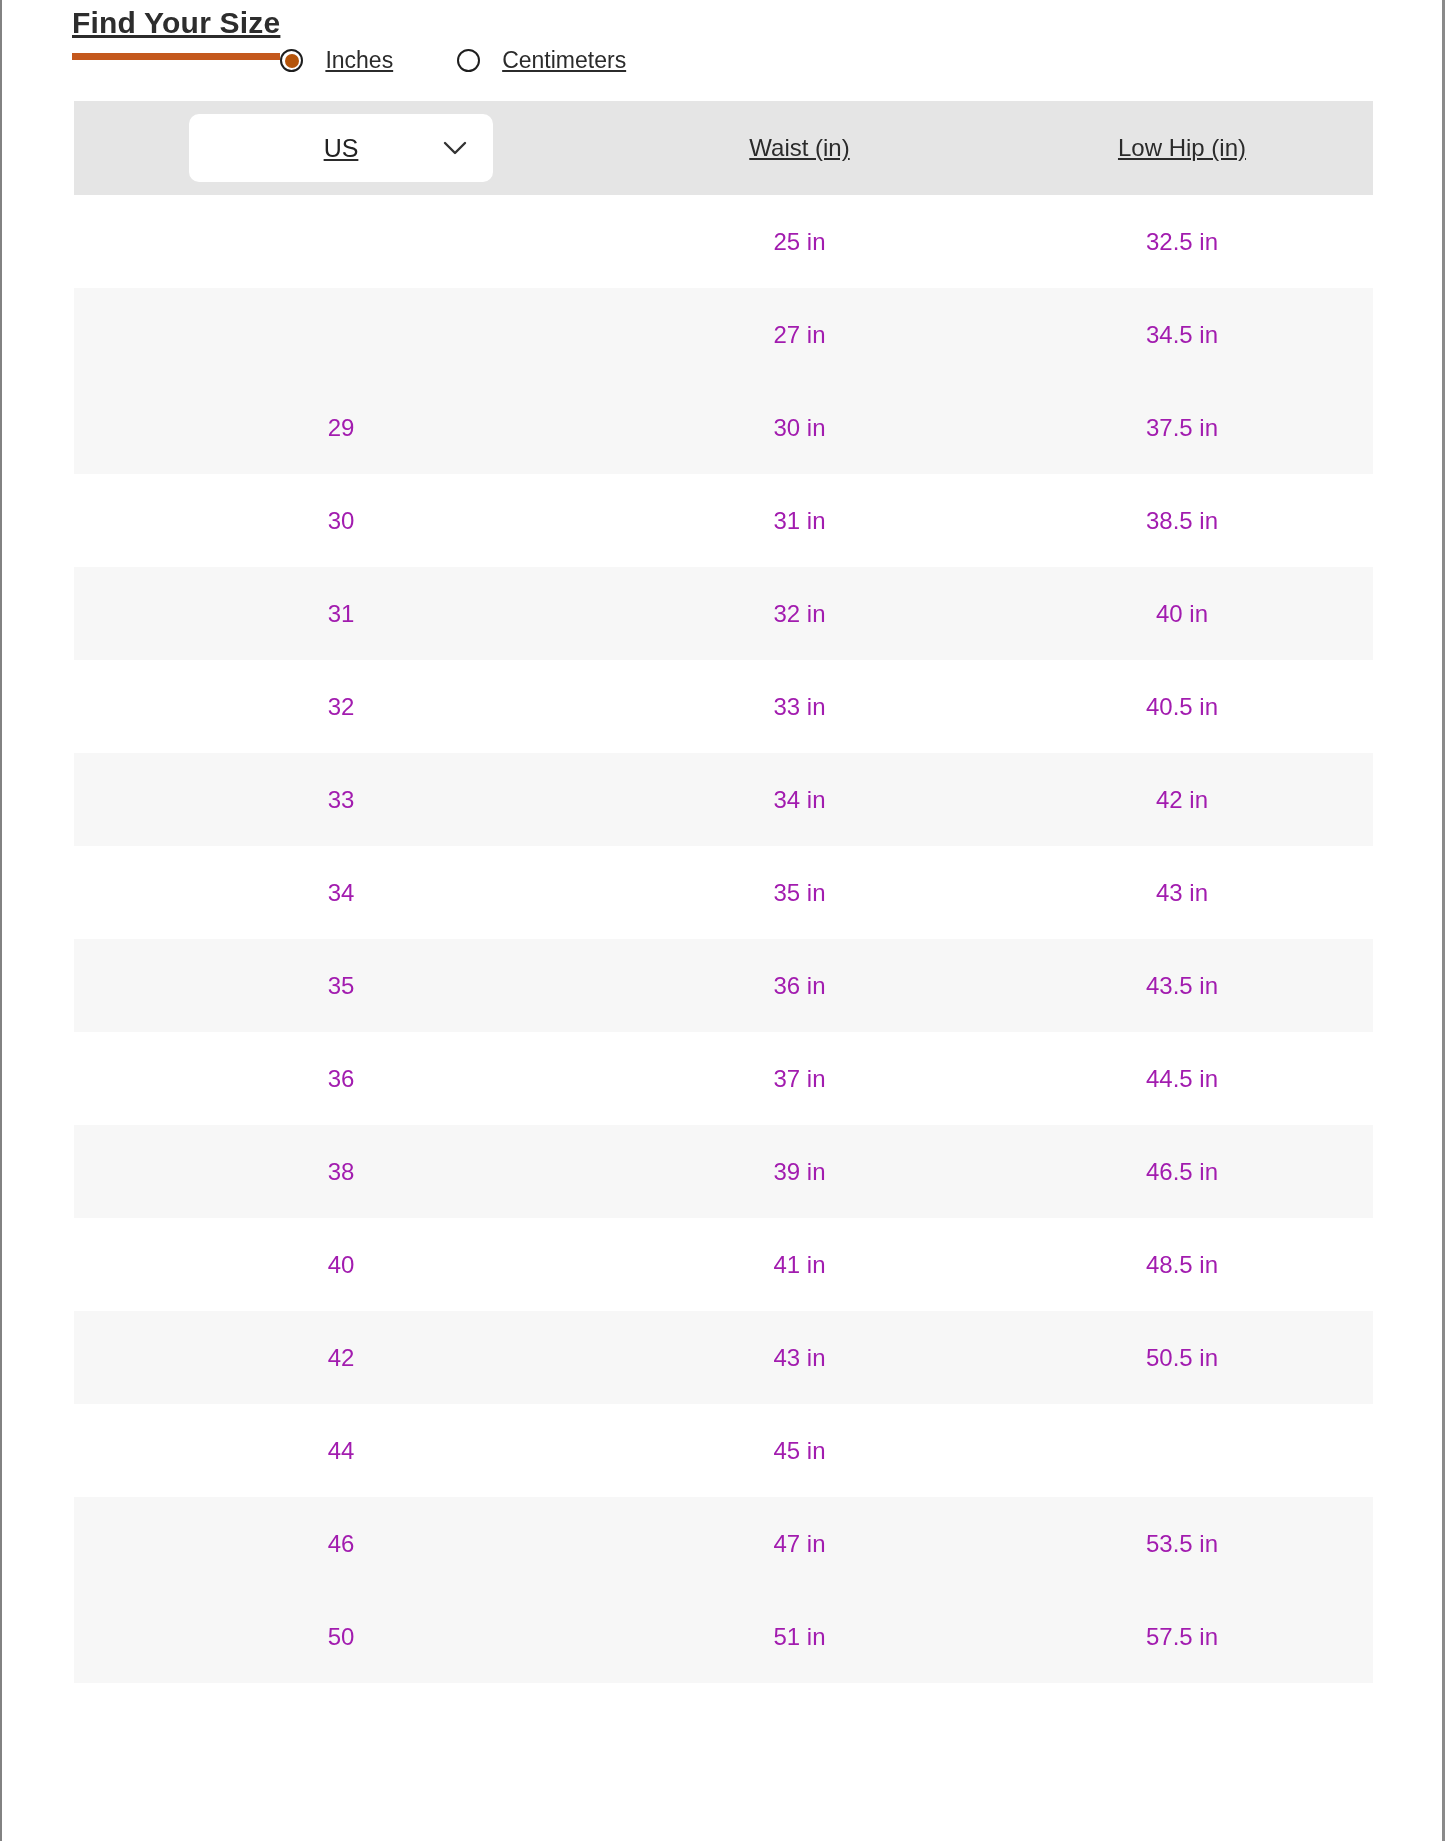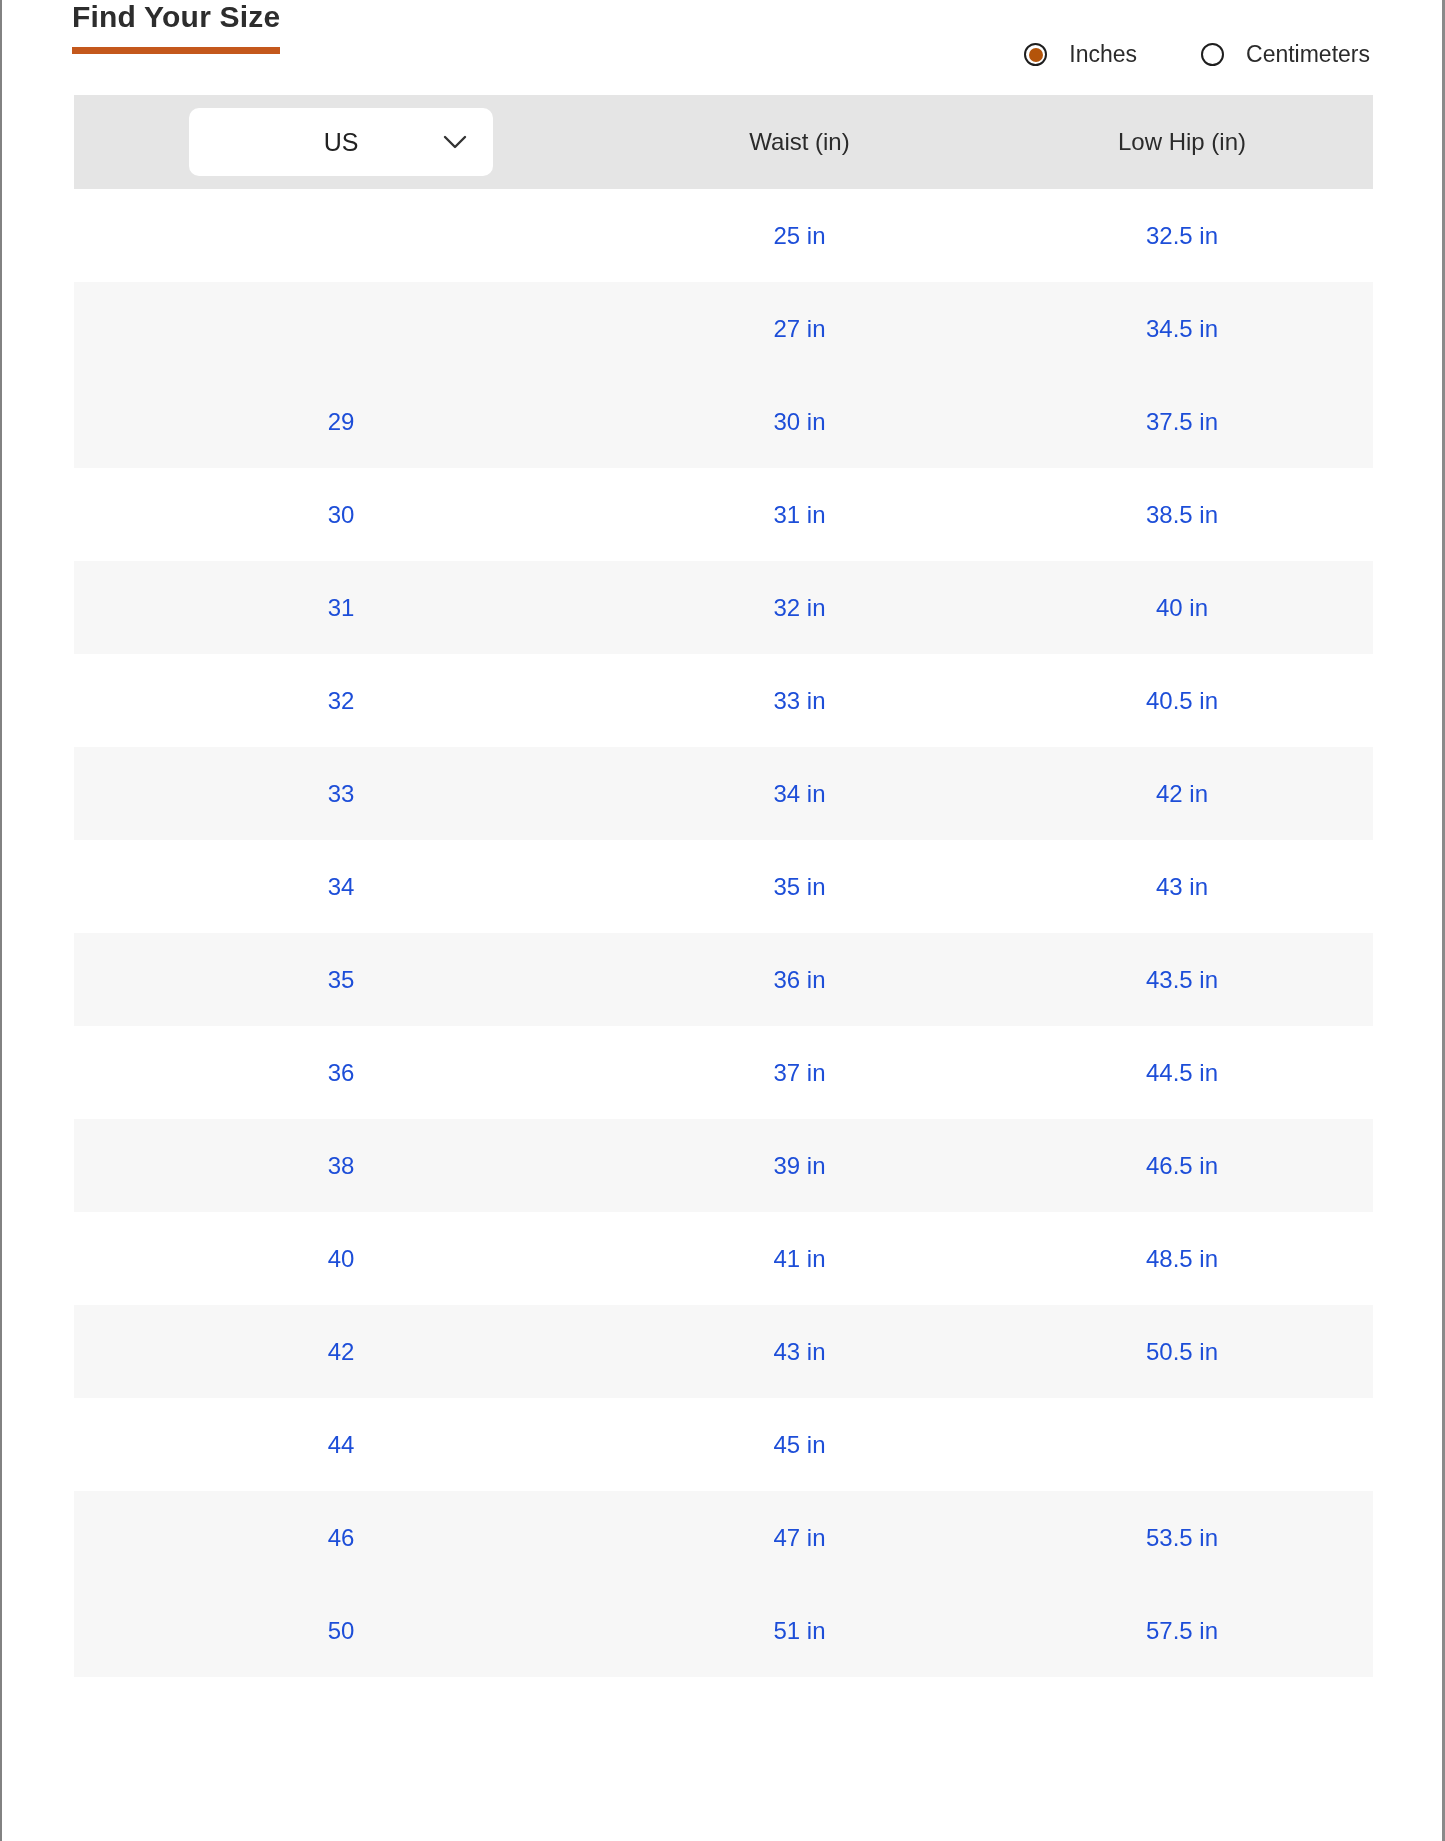--- a/index.html
+++ b/index.html
@@ -11,23 +11,23 @@
     background: #ffffff;
     border-left: 2px solid #828282;
     border-right: 3px solid #8a8a8a;
     overflow: hidden;
     position: relative;
   }
 
   
   .topbar {
     display: flex;
-    justify-content: space-between;
     align-items: flex-start;
-    padding: 0 72px 0 70px;
+    padding: 6px 72px 0 70px;
+    text-decoration: underline;
   }
   .title {
     display: inline-block;
     font-size: 30px;
     font-weight: 700;
     color: #2d2d2d;
     letter-spacing: 0.2px;
     padding-bottom: 13px;
     border-bottom: 7px solid #c4581c;
   }
@@ -74,20 +74,21 @@
     grid-template-columns: 534px 383px 382px;
     align-items: center;
     height: 94px;
     background: #e5e5e5;
   }
   .th {
     text-align: center;
     font-size: 24px;
     font-weight: 400;
     color: #2b2b2b;
+    text-decoration: underline;
   }
   .us-select {
     width: 304px; height: 68px;
     margin: 0 auto;
     background: #ffffff;
     border: none;
     border-radius: 10px;
     position: relative;
     display: flex;
     align-items: center;
@@ -108,21 +109,21 @@
     display: grid;
     grid-template-columns: 534px 383px 382px;
     align-items: center;
     height: 93px;
     background: #ffffff;
   }
   .tr.alt { background: #f7f7f7; }
   .td {
     text-align: center;
     font-size: 24px;
-    color: #1d4ed8;
+    color: #a21caf;
   }
 </style>
 </head>
 <body>
 
 <div class="page">
 
   <div class="topbar">
     <h1 class="title">Find Your Size</h1>
 

